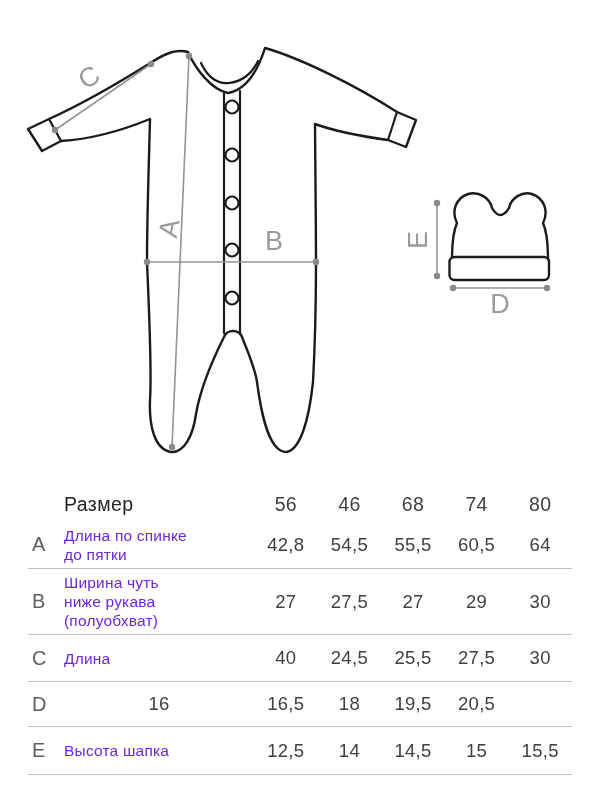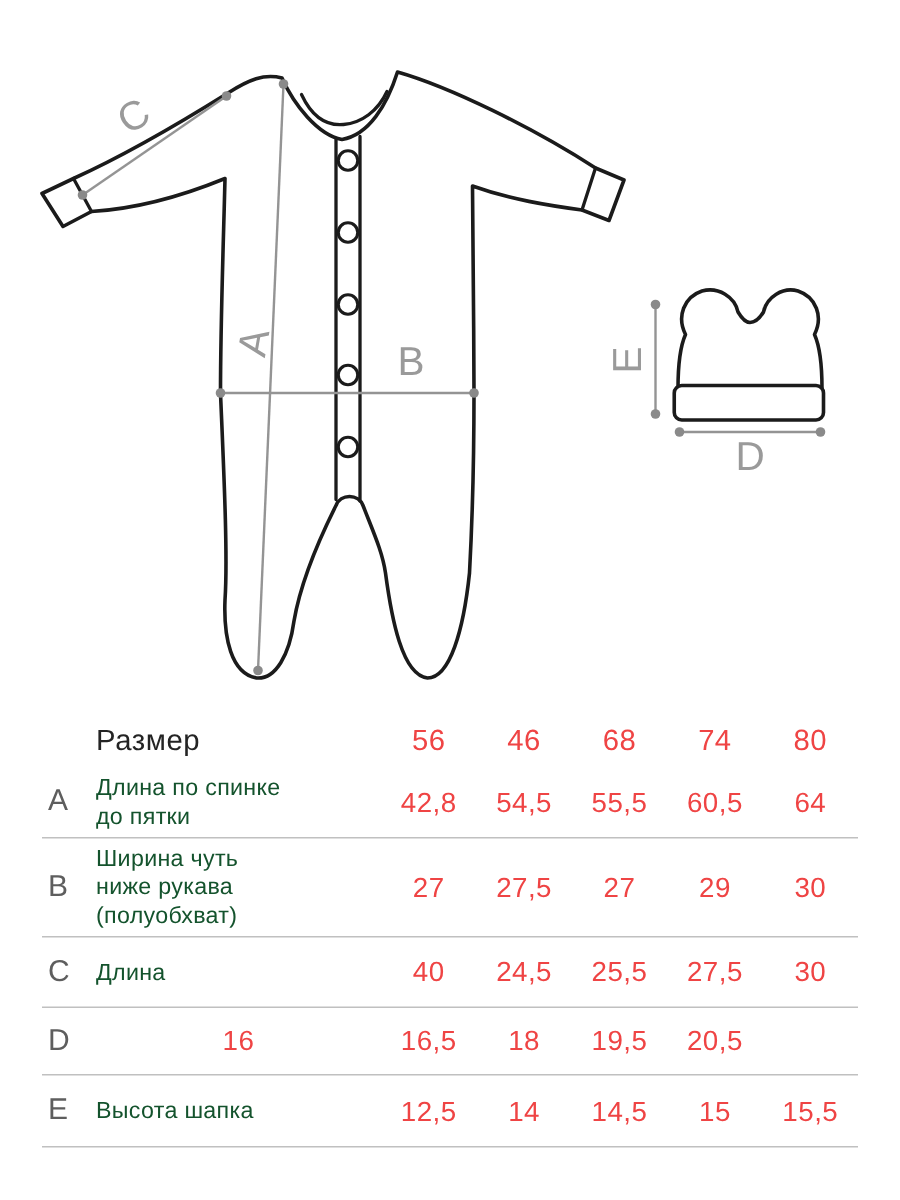--- a/index.html
+++ b/index.html
@@ -10,33 +10,33 @@
   
   #diagram { position:absolute; left:0; top:0; width:600px; height:486px; }
   .outline  { fill:#ffffff; stroke:#1b1b1b; stroke-width:2.4; stroke-linejoin:round; stroke-linecap:round; }
   .detail   { fill:none;    stroke:#1b1b1b; stroke-width:2.2; stroke-linejoin:round; stroke-linecap:round; }
   .btn      { fill:#ffffff; stroke:#1b1b1b; stroke-width:2.1; }
   .measure  { stroke:#949494; stroke-width:1.6; fill:none; }
   .mdot     { fill:#8a8a8a; stroke:none; }
   .mlabel   { fill:#9a9a9a; font-size:27px; font-family:"Liberation Sans","DejaVu Sans",sans-serif; }
 
   
-  #size-table { position:absolute; left:28px; top:477px; width:544px; color:#262626; }
+  #size-table { position:absolute; left:28px; top:487px; width:544px; color:#262626; }
   .trow { display:grid; grid-template-columns:36px 190px repeat(5,1fr); align-items:center; }
   .trow.sep { border-bottom:1px solid #c0c0c0; }
   .trow.hdr   { min-height:34px; }
   .trow.r-a   { min-height:48px; }
   .trow.r-b   { min-height:66px; }
   .trow.r-c   { min-height:47px; }
   .trow.r-d   { min-height:45px; }
   .trow.r-e   { min-height:48px; }
   .cell-letter { font-size:20px; color:#5e5e5e; padding-left:4px; }
-  .cell-label  { font-size:15.5px; line-height:19px; color:#14532d; white-space:pre-line; letter-spacing:.2px; }
+  .cell-label  { font-size:15.5px; line-height:19px; color:#6d28d9; white-space:pre-line; letter-spacing:.2px; }
   .cell-label.hdr-label { font-size:19.5px; letter-spacing:.4px; color:#242424; }
-  .cell-val    { font-size:18.5px; text-align:center; color:#ef4444; letter-spacing:.3px; }
+  .cell-val    { font-size:18.5px; text-align:center; color:#404040; letter-spacing:.3px; }
   .cell-val.hdr-val { font-size:19.5px; }
 </style>
 </head>
 <body>
 
 <div id="stage">
 
   <svg id="diagram" viewBox="0 0 600 486">
 
     <g>

